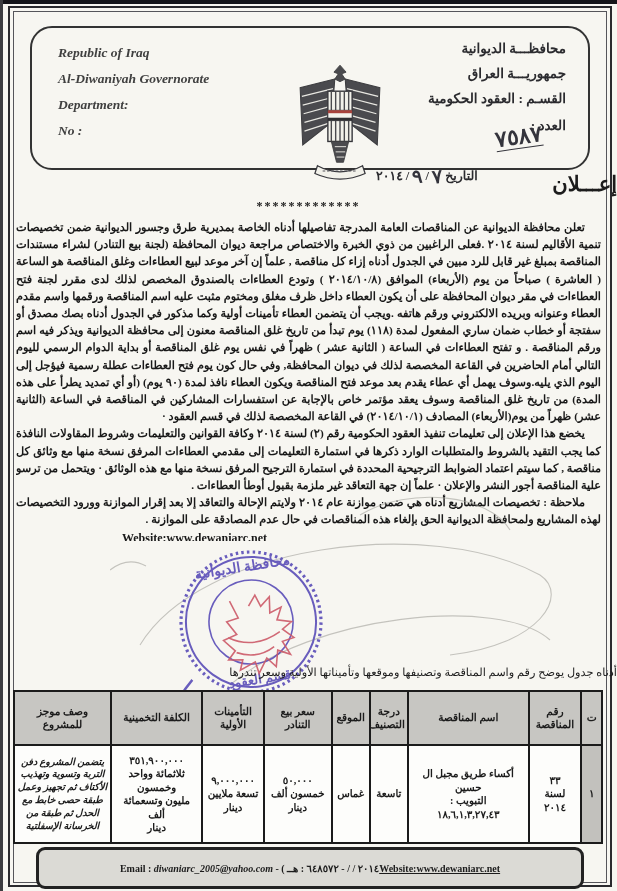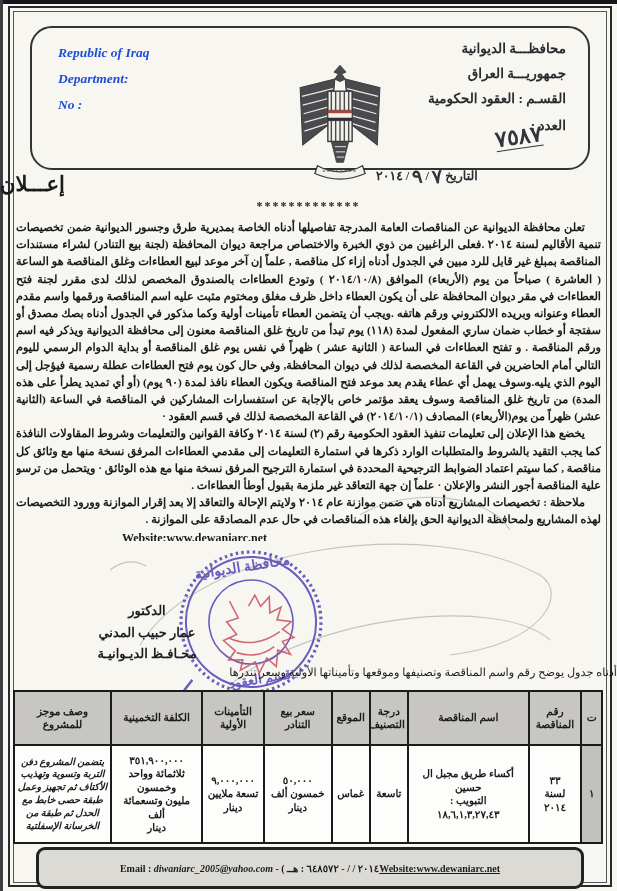--- a/index.html
+++ b/index.html
@@ -13,34 +13,34 @@
   .frame{position:absolute;top:6px;left:8px;right:5px;bottom:4px;border:2px solid #2a2a2e;pointer-events:none;}
   .frame-inner{position:absolute;top:11px;left:13px;right:10px;bottom:8px;border:1px solid #55555a;pointer-events:none;}
 
   
   .letterhead{
     position:absolute;top:26px;left:30px;width:556px;height:140px;
     border:2px solid #333;border-radius:22px;background:transparent;
   }
   .en-block{
     position:absolute;top:12px;left:26px;width:230px;
-    font-style:italic;font-weight:bold;font-size:13.5px;line-height:26px;color:#1d4ed8;
+    font-style:italic;font-weight:bold;font-size:13.5px;line-height:26px;color:#404040;
   }
   .ar-block{
     position:absolute;top:8px;right:22px;width:190px;direction:rtl;text-align:right;
     font-weight:bold;font-size:13.5px;line-height:25px;color:#2b2b2f;
   }
   .hand-num{position:absolute;top:96px;right:46px;font-size:22px;transform:rotate(-8deg);letter-spacing:3px;color:#34343c;font-weight:bold;text-decoration:underline;text-underline-offset:4px;text-decoration-thickness:1px;}
   .ar-date-row{display:flex;flex-direction:row;justify-content:flex-start;gap:3px;align-items:center;direction:ltr;margin-top:26px;}
   .ar-date-row .lbl{font-size:12.5px;font-weight:bold;}
   .ar-date-row .hw{font-size:19px;font-weight:bold;transform:rotate(-6deg);color:#33333b;}
   .emblem{position:absolute;top:30px;left:256px;width:104px;height:134px;}
 
   
-  .title{position:absolute;top:172px;left:0;width:100%;text-align:left;font-weight:bold;font-size:21px;letter-spacing:1px;}
+  .title{position:absolute;top:172px;left:0;width:100%;text-align:right;font-weight:bold;font-size:21px;letter-spacing:1px;}
   .stars{position:absolute;top:199px;left:0;width:100%;text-align:center;font-weight:bold;font-size:12px;letter-spacing:2px;}
 
   
   .bodytext{
     position:absolute;top:219px;left:16px;width:585px;height:322px;overflow:hidden;
     direction:rtl;text-align:justify;font-weight:bold;font-size:11.3px;line-height:17.2px;color:#191919;
   }
   .bodytext p{margin:0;text-indent:16px;}
   .contact-block{width:55%;margin-right:42%;text-align:center;direction:ltr;font-weight:bold;font-size:12px;line-height:17px;margin-top:1px;}
 
@@ -84,20 +84,21 @@
 
 <div class="page">
   <div class="scan-top-bar"></div>
   <div class="scan-left-bar"></div>
   <div class="frame"></div>
   <div class="frame-inner"></div>
 
   <div class="letterhead">
     <div class="en-block">
       <div>Republic of Iraq</div>
+      <div>Al-Diwaniyah Governorate</div>
       <div>Department:</div>
       <div>No :</div>
     </div>
 
     <svg class="emblem" viewBox="0 0 120 150">
       <g stroke="#3d3d40" fill="#4a4a4e">
 
         <path d="M60 6 l7 8 -5 2 4 6 -6 3 -6 -3 4 -6 -5 -2 z" stroke-width="1"></path>
 
         <path d="M54 22 L14 32 L17 98 L50 72 Z" stroke-width="1.2"></path>
@@ -178,25 +179,20 @@
       <text x="103" y="33" font-size="14" id="stamp-top">محافظة الديوانية</text>
       <text x="103" y="146" font-size="13" id="stamp-bottom">قسم العقود</text>
     </g>
 
     <g fill="none" stroke="#c84a5a" stroke-width="1.6" opacity="0.9">
       <path d="M85 60 l6 18 -12 2 8 14 -14 4 10 12 -8 8 14 2 -4 10 16 -6 2 12 10 -14 8 10 4 -16 12 6 -6 -14 12 -2 -10 -10 10 -6 -14 -4 6 -12 -12 4 2 -16 -10 8 -4 -12 -8 10"></path>
       <path d="M78 96 q 24 16 52 2 M84 112 q 20 10 38 0"></path>
     </g>
   </svg>
 
-  <div class="signature">
-    <div>الدكتور</div>
-    <div>عمار حبيب المدني</div>
-    <div>محـافـظ الديـوانيـة</div>
-  </div>
 
   <div class="tcaption">أدناه جدول يوضح رقم واسم المناقصة وتصنيفها وموقعها وتأميناتها الأولية وسعر تندرها</div>
 
   <table class="tender">
     <colgroup>
       <col style="width:3.5%">
         <col style="width:9%">
         <col style="width:20.5%">
         <col style="width:6.5%">
       <col style="width:6.5%">

